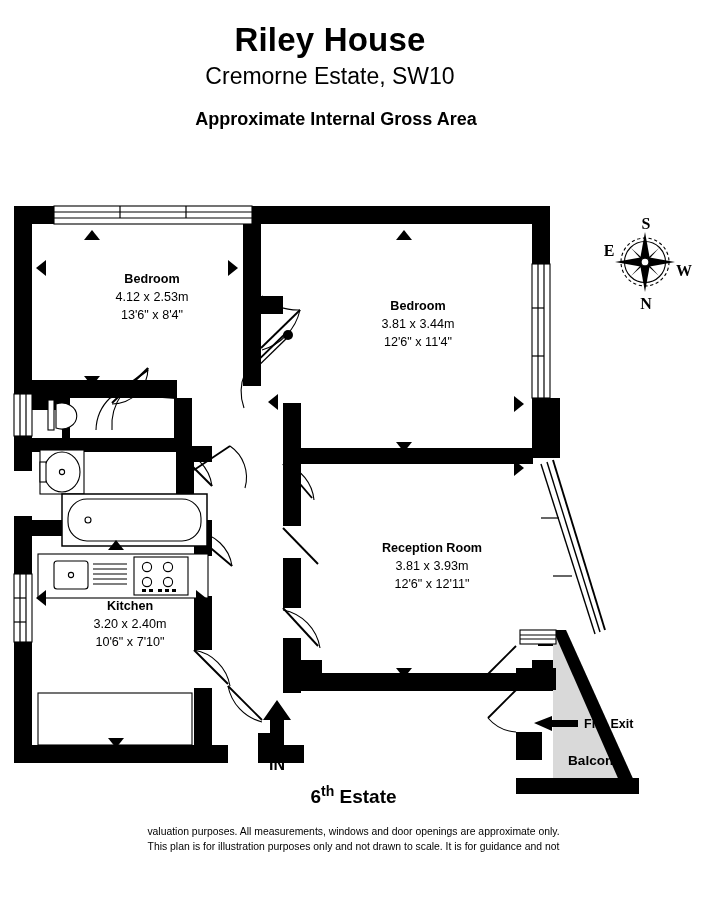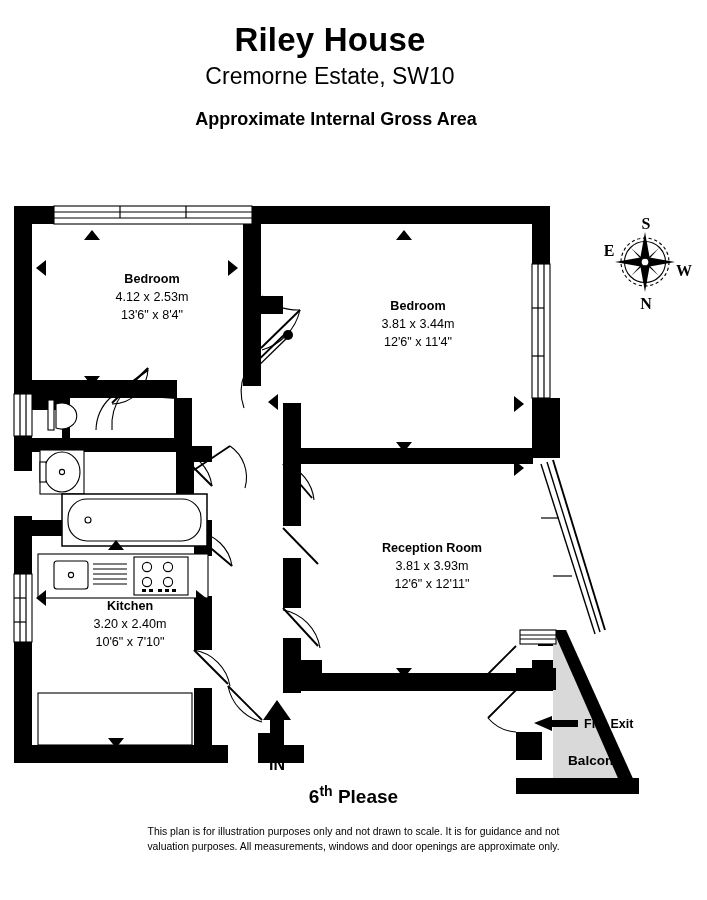--- a/index.html
+++ b/index.html
@@ -468,21 +468,21 @@
         <text class="compass-letter" x="1" y="-33">S</text>
         <text class="compass-letter" x="1" y="47">N</text>
         <text class="compass-letter" x="-36" y="-6">E</text>
         <text class="compass-letter" x="39" y="14">W</text>
       </g>
 
     </svg>
   </div>
 
   <div class="floor-label">
-    <span>6</span><sup>th</sup>&nbsp;<span>Please</span>
+    <span>6</span><sup>th</sup>&nbsp;<span>Estate</span>
   </div>
 
   <div class="disclaimer">
+    <p>valuation purposes. All measurements, windows and door openings are approximate only.</p>
     <p>This plan is for illustration purposes only and not drawn to scale. It is for guidance and not</p>
-    <p>valuation purposes. All measurements, windows and door openings are approximate only.</p>
   </div>
 
 </div>
 
 </body></html>

